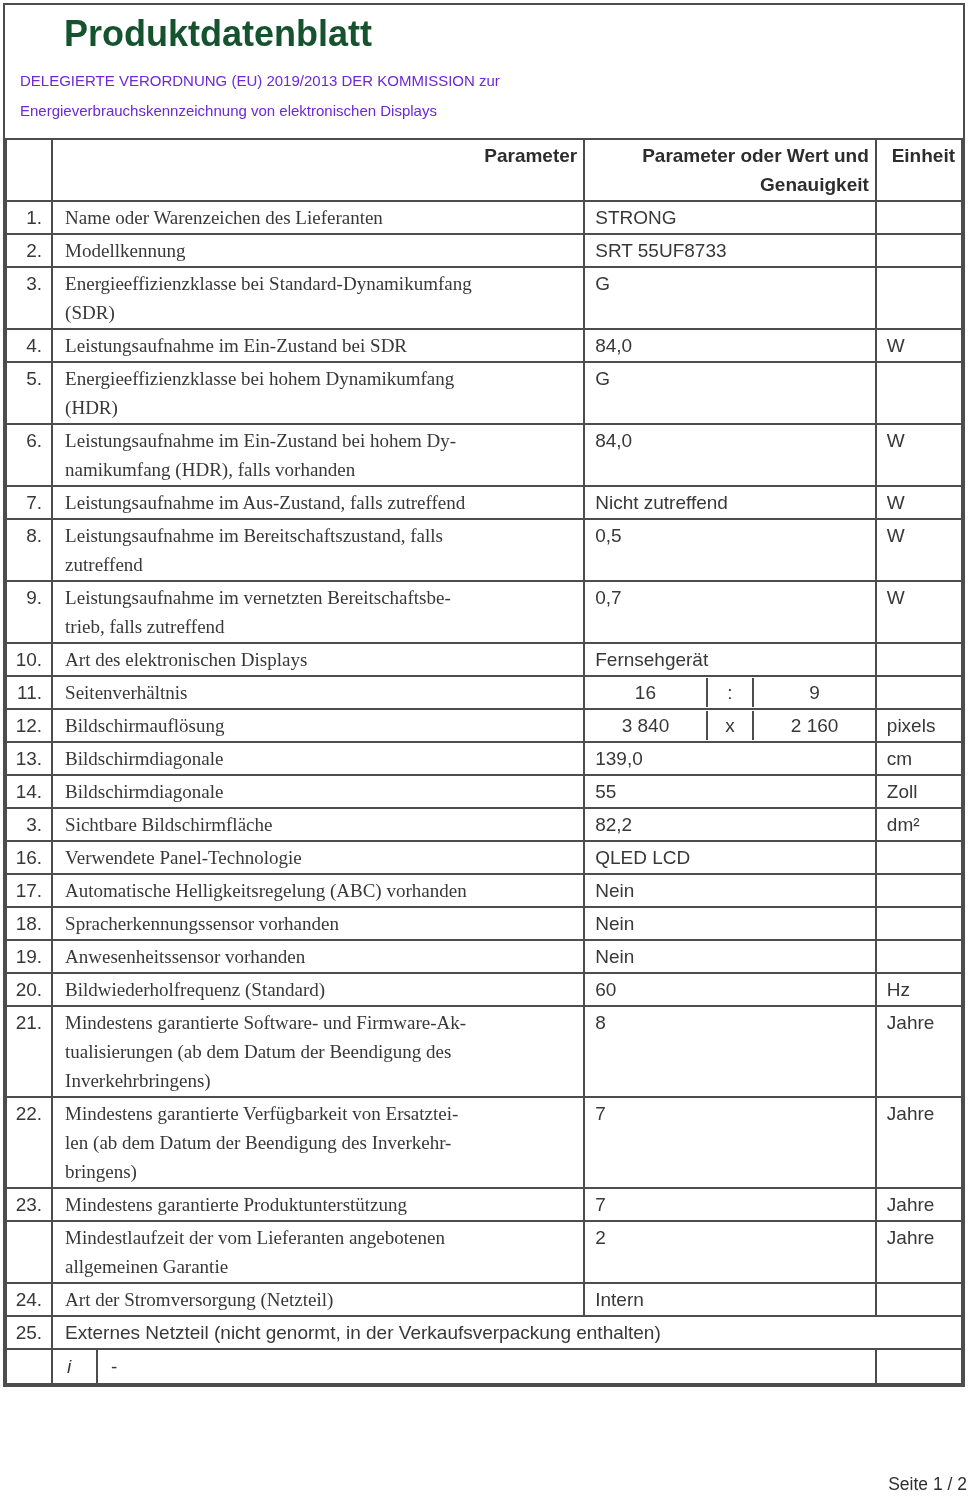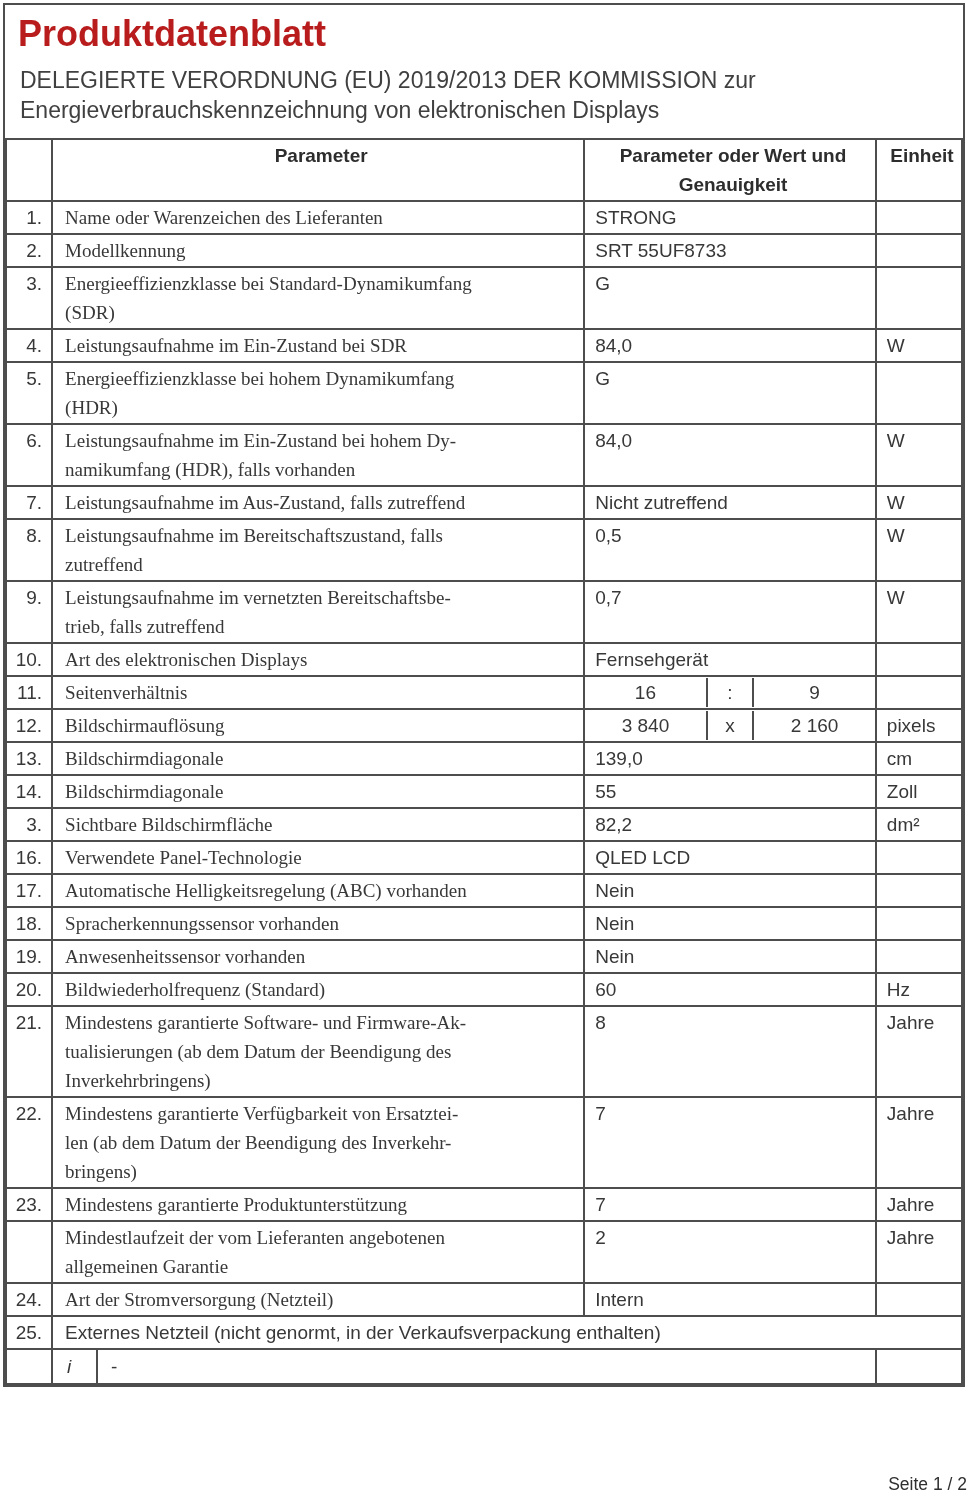--- a/index.html
+++ b/index.html
@@ -30,44 +30,44 @@
   h1.doc-title {
     margin: 0;
     font-size: 36px;
     line-height: 46px;
     font-weight: bold;
     color: #35208B;
     letter-spacing: 0;
   }
   p.doc-subtitle {
     margin: 9px 0 0 2px;
-    font-size: 23px;
+    font-size: 15px;
     line-height: 29.5px;
-    color: #404040;
+    color: #6d28d9;
     white-space: pre-line;
   }
   table.params {
     border-collapse: collapse;
     table-layout: fixed;
     width: 100%;
   }
   table.params col.c-num   { width: 46px; }
   table.params col.c-param { width: 531px; }
   table.params col.c-value { width: 291px; }
   table.params col.c-unit  { width: 86px; }
   th, td {
     border: 2px solid #4d4d4d;
     font-size: 19px;
     line-height: 29px;
     vertical-align: top;
     overflow: hidden;
   }
   th {
     font-weight: bold;
-    text-align: center;
+    text-align: right;
     color: #2d2d2d;
     white-space: pre-line;
     padding: 1px 6px 1px 12px;
     margin-top: 27px;
   }
   th.h-num { padding: 1px 2px; }
   td.num {
     text-align: right;
     padding: 1px 9px 1px 2px;
   }
@@ -120,21 +120,21 @@
     bottom: 5px;
     font-size: 17.5px;
     color: #2f2f2f;
   }
 </style>
 </head>
 <body>
 
 <div class="sheet">
   <div class="title-block">
-    <h1 class="doc-title" style="color: #b91c1c;">Produktdatenblatt</h1>
+    <h1 class="doc-title" style="color: #14532d; margin-left: 46px;">Produktdatenblatt</h1>
     <p class="doc-subtitle">DELEGIERTE VERORDNUNG (EU) 2019/2013 DER KOMMISSION zur
 Energieverbrauchskennzeichnung von elektronischen Displays</p>
   </div>
   <table class="params">
     <colgroup>
       <col class="c-num">
         <col class="c-param">
         <col class="c-value">
         <col class="c-unit">
     </colgroup>

